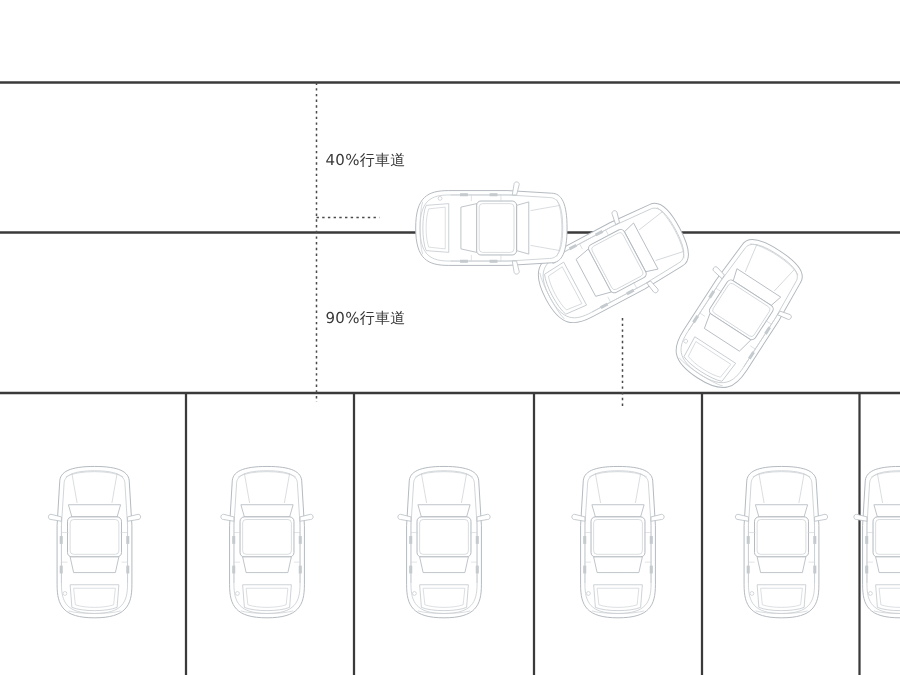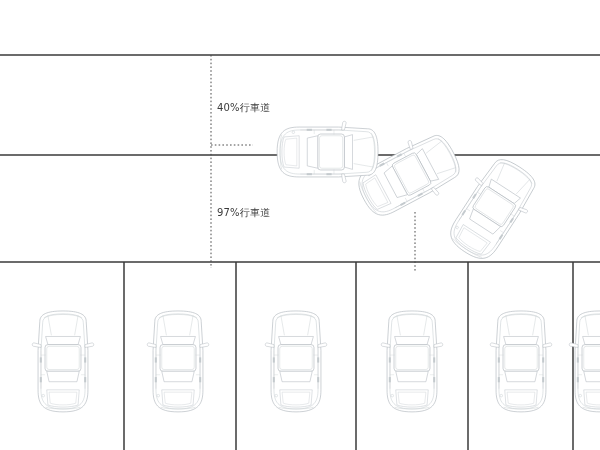--- a/index.html
+++ b/index.html
@@ -126,15 +126,15 @@
     <g id="guides">
       <line x1="211" y1="55" x2="211" y2="268" stroke="#4a4a4a" stroke-width="1" stroke-dasharray="1.6 2.2"></line>
       <line x1="415" y1="212" x2="415" y2="272" stroke="#4a4a4a" stroke-width="1" stroke-dasharray="1.6 2.2"></line>
       <line x1="211" y1="145" x2="253" y2="145" stroke="#4a4a4a" stroke-width="1" stroke-dasharray="1.6 2.2"></line>
     </g>
 
   </svg>
 
   <div class="lbl" style="left:217px;top:84px;margin-top:19px;">40%行車道</div>
 
-  <div class="lbl" style="left:217px;top:208px;">97%行車道</div>
+  <div class="lbl" style="left:217px;top:208px;">90%行車道</div>
 
 </div>
 
 </body></html>

